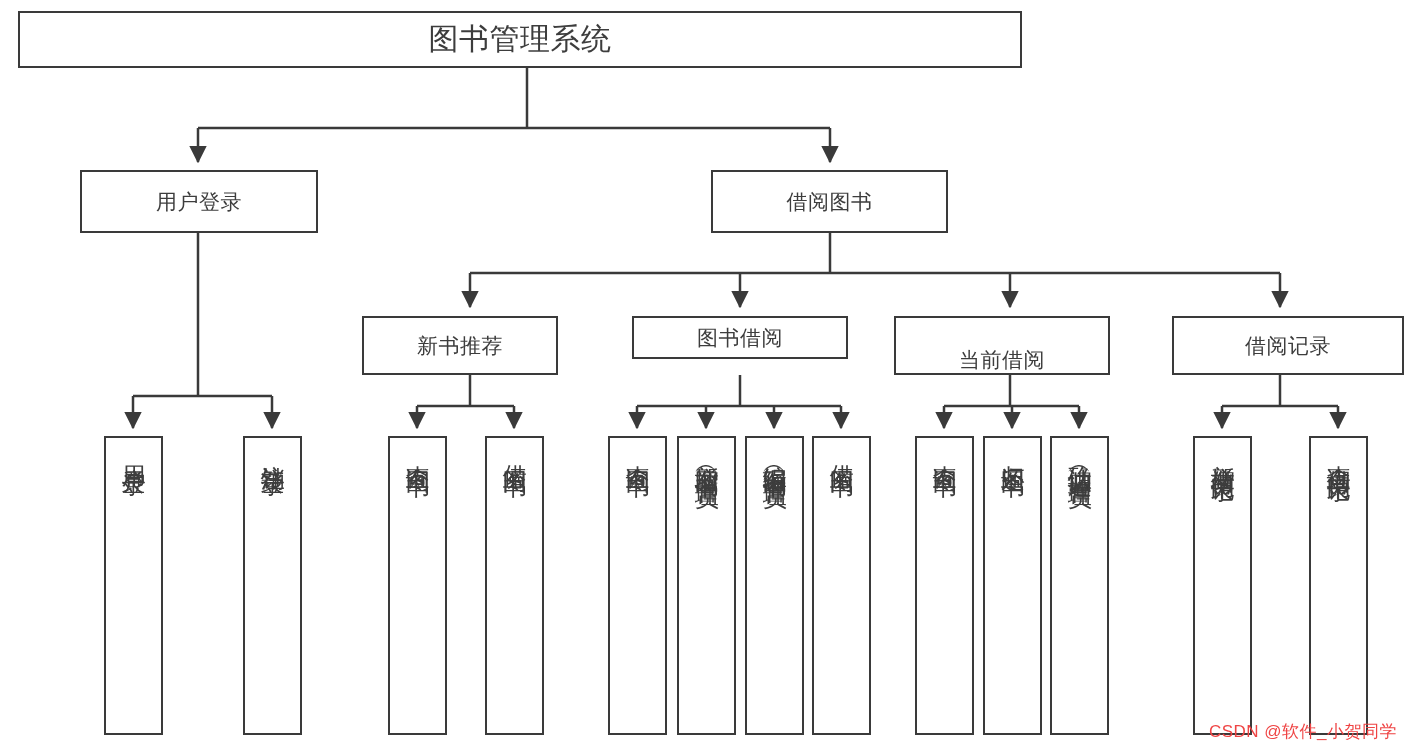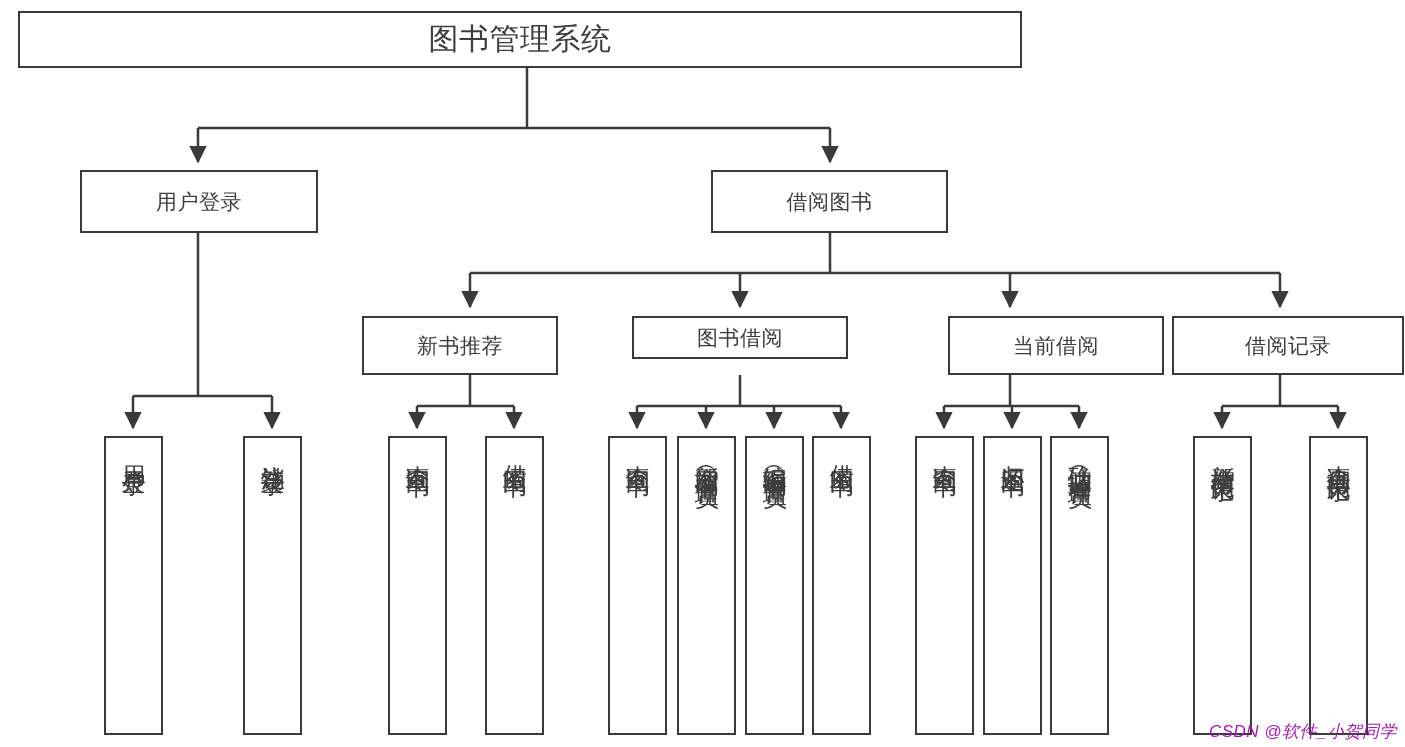--- a/index.html
+++ b/index.html
@@ -62,25 +62,24 @@
     line-height: 1.02;
     letter-spacing: 3px;
     white-space: nowrap;
   }
   
   #watermark {
     position: absolute;
     right: 8px;
     bottom: 4px;
     font-size: 17px;
-    color: #a21caf;
+    color: #ef4444;
     letter-spacing: 0.5px;
     white-space: nowrap;
     user-select: none;
-    font-style: italic;
   }
 </style>
 </head>
 <body>
 
 <div id="canvas">
 
   <svg id="wires" viewBox="0 0 1405 747" width="1405" height="747" aria-hidden="true">
     <defs>
       <marker id="arrow" viewBox="0 0 10 10" refX="9.2" refY="5" markerWidth="7" markerHeight="7" orient="auto-start-reverse">
@@ -142,21 +141,21 @@
   <div class="node h" style="left:711px; top:170px; width:237px; height:63px;">
     <span class="lbl">借阅图书</span>
   </div>
 
   <div class="node h" style="left:362px; top:316px; width:196px; height:59px;">
     <span class="lbl">新书推荐</span>
   </div>
   <div class="node h" style="left:632px; top:316px; width:216px; height:43px;">
     <span class="lbl">图书借阅</span>
   </div>
-  <div class="node h" style="left:948px; top:316px; width:216px; height:59px;">
+  <div class="node h" style="left:894px; top:316px; width:216px; height:59px;align-items:flex-end;">
     <span class="lbl">当前借阅</span>
   </div>
   <div class="node h" style="left:1172px; top:316px; width:232px; height:59px;">
     <span class="lbl">借阅记录</span>
   </div>
 
   <div class="node v" style="left:104px; top:436px; width:59px; height:299px;">
     <span class="lbl">用户登录</span>
   </div>
   <div class="node v" style="left:243px; top:436px; width:59px; height:299px;">

